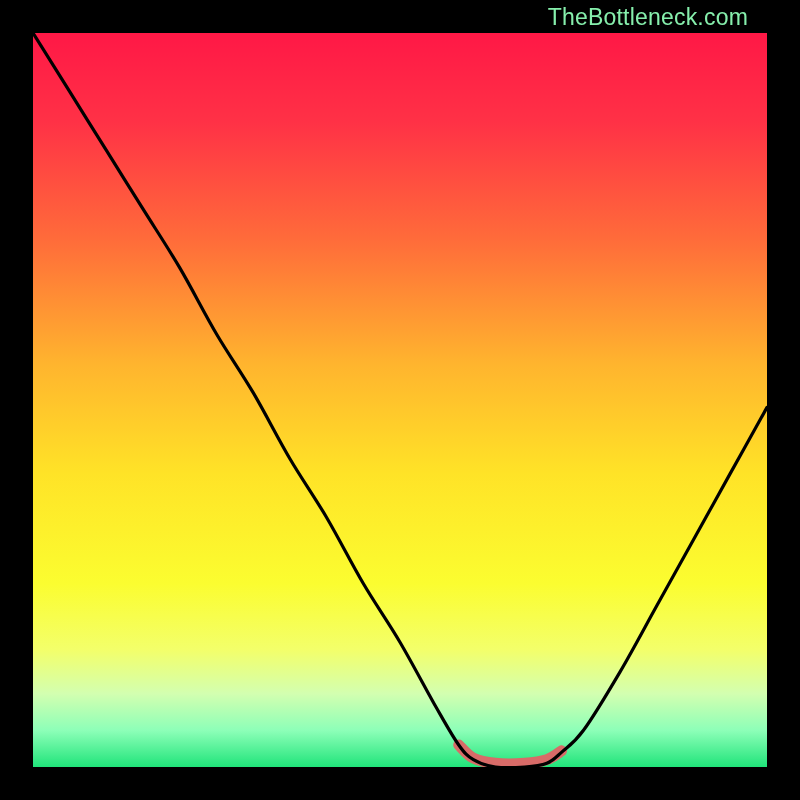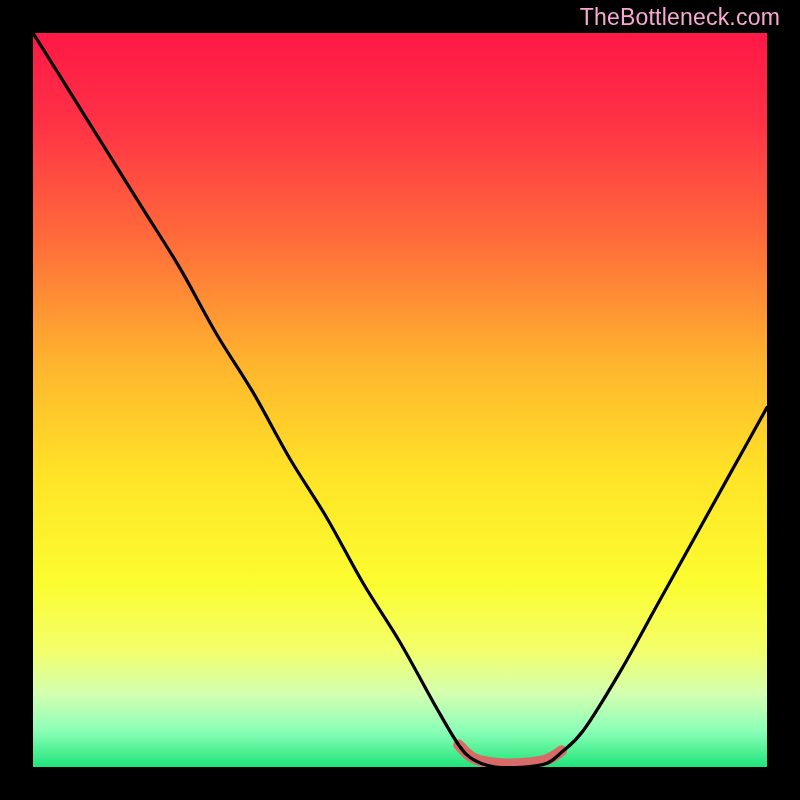--- a/index.html
+++ b/index.html
@@ -33,22 +33,22 @@
   }
   .curve-svg {
     position: absolute;
     inset: 0;
     width: 100%;
     height: 100%;
   }
   .watermark {
     position: absolute;
     top: 4px;
-    right: 20px;
-    color: #f9a8d4;
+    right: 52px;
+    color: #86efac;
     font-size: 23px;
     letter-spacing: 0.2px;
   }
 </style>
 </head>
 <body>
 
 <div class="frame">
 
   <div class="watermark">TheBottleneck.com</div>

